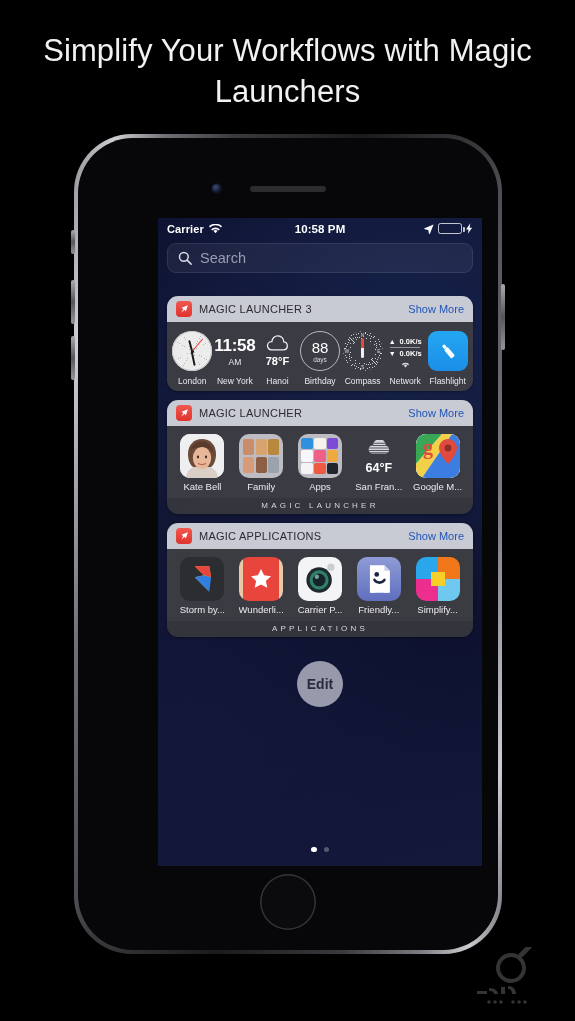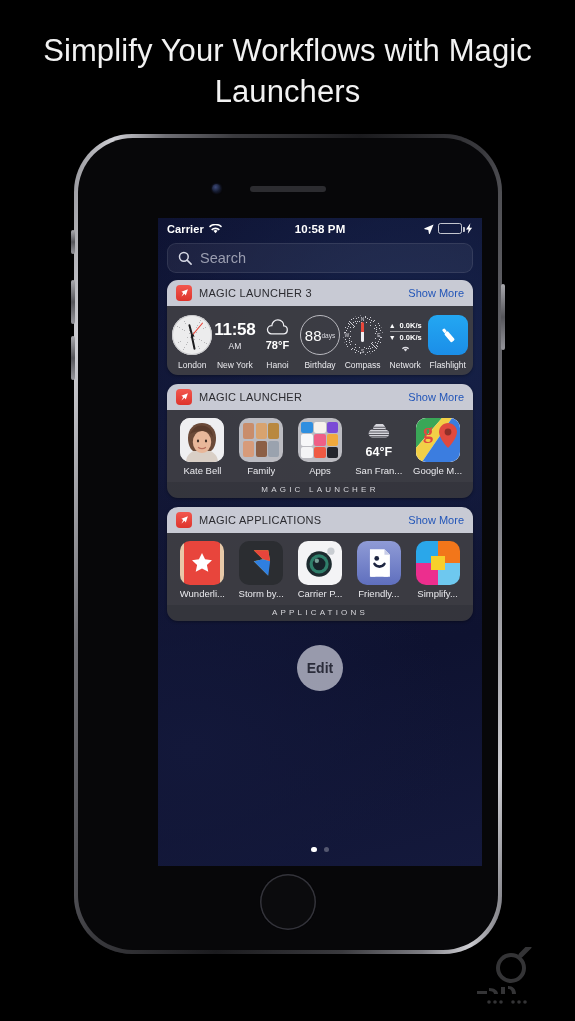--- a/index.html
+++ b/index.html
@@ -99,21 +99,21 @@
   }
   .batt::after {
     content:""; position: absolute; right: -3.5px; top: 3px;
     width: 2px; height: 5px; border-radius: 0 1px 1px 0;
     background: rgba(255,255,255,.75);
   }
   .batt-fill { height: 100%; background: #3ddc50; border-radius: 1px; }
   .bolt-ico { width: 7px; height: 11px; display: block; }
 
   
-  .search-wrap { padding: 4px 9px 7px; }
+  .search-wrap { padding: 4px 9px 23px; }
   .searchbar {
     height: 30px; border-radius: 9px;
     background: rgba(255,255,255,.06);
     border: .5px solid rgba(255,255,255,.09);
     display: flex; align-items: center; gap: 8px; padding: 0 10px;
   }
   .search-ico { width: 14px; height: 14px; flex: 0 0 auto; }
   .search-ph { color: #9b9eb0; font-size: 14.5px; }
 
   
@@ -181,21 +181,21 @@
   .time-blk .t { font-size: 17px; font-weight: 700; letter-spacing: -.3px; }
   .time-blk .ap { font-size: 8.5px; margin-top: 1px; color: #e9e9ee; }
 
   .weather-blk { text-align: center; color: #fff; }
   .weather-blk svg { width: 24px; height: 17px; display: block; margin: 0 auto 3px; }
   .weather-blk .deg { font-size: 11px; font-weight: 600; }
 
   .ring {
     width: 40px; height: 40px; border-radius: 50%;
     border: 1.6px solid #b9b9bf;
-    display: flex; flex-direction: row; align-items: center; justify-content: center;
+    display: flex; flex-direction: column; align-items: center; justify-content: center;
     color: #fff;
   }
   .ring .n { font-size: 15px; font-weight: 500; line-height: 15px; }
   .ring .u { font-size: 6.5px; margin-top: 1px; color: #dcdce2; }
 
   .compass { width: 40px; height: 40px; position: relative; }
   .compass .dial {
     position: absolute; inset: 0; border-radius: 50%;
     background: repeating-conic-gradient(from 0deg,#cfcfd6 0deg 1deg, rgba(0,0,0,0) 1deg 7.5deg);
     -webkit-mask: radial-gradient(circle, transparent 12px, #000 12px);
@@ -531,40 +531,40 @@
                   <path d="M9.7 1.4 2.6 4.2l2 1.2-1.9 4 3.3-3.2 1.4 2.1 2.3-6.9z" fill="#fff"></path>
                 </svg>
             </span>
             <span class="w-title">MAGIC APPLICATIONS</span>
             <span class="w-more">Show More</span>
           </div>
           <div class="w-body" style="padding:8px 6px 6px">
 
             <div class="cell">
               <div class="cell-ico">
-                <div class="appico big" style="background:linear-gradient(90deg,#e8c9a8 0% 10%,#e8453c 10% 90%,#e8c9a8 90% 100%)">
-                  <svg viewBox="0 0 44 44" width="40" height="40">
-                    <path d="M22 11l3.4 7 7.6.9-5.6 5.2 1.5 7.6L22 28l-6.9 3.7 1.5-7.6-5.6-5.2 7.6-.9L22 11z" fill="#fff"></path>
-                  </svg>
-                </div>
-              </div>
-              <div class="cell-lbl big">Wunderli...</div>
-            </div>
-
-            <div class="cell">
-              <div class="cell-ico">
                 <div class="appico big" style="background:#2b2d31">
                   <svg viewBox="0 0 44 44" width="40" height="40">
                     <path d="M30 8 14 8 24 18 14 20 30 36 22 22 32 20 30 8z" fill="#f0b429"></path>
                     <path d="M30 8 14 8 24 18 32 20 30 8z" fill="#e8453c"></path>
                     <path d="M24 18 14 20 30 36 32 20 24 18z" fill="#2f7fe0"></path>
                   </svg>
                 </div>
               </div>
               <div class="cell-lbl big">Storm by...</div>
+            </div>
+
+            <div class="cell">
+              <div class="cell-ico">
+                <div class="appico big" style="background:linear-gradient(90deg,#e8c9a8 0% 10%,#e8453c 10% 90%,#e8c9a8 90% 100%)">
+                  <svg viewBox="0 0 44 44" width="40" height="40">
+                    <path d="M22 11l3.4 7 7.6.9-5.6 5.2 1.5 7.6L22 28l-6.9 3.7 1.5-7.6-5.6-5.2 7.6-.9L22 11z" fill="#fff"></path>
+                  </svg>
+                </div>
+              </div>
+              <div class="cell-lbl big">Wunderli...</div>
             </div>
 
             <div class="cell">
               <div class="cell-ico">
                 <div class="appico big" style="background:#f4f4f6">
                   <svg viewBox="0 0 44 44" width="40" height="40">
                     <circle cx="21" cy="23" r="14" fill="#1d2b2f"></circle>
                     <circle cx="21" cy="23" r="10.5" fill="#2f7f6b"></circle>
                     <circle cx="21" cy="23" r="7" fill="#16232a"></circle>
                     <circle cx="18.5" cy="19.5" r="2.4" fill="#9fd6c6" opacity=".7"></circle>

